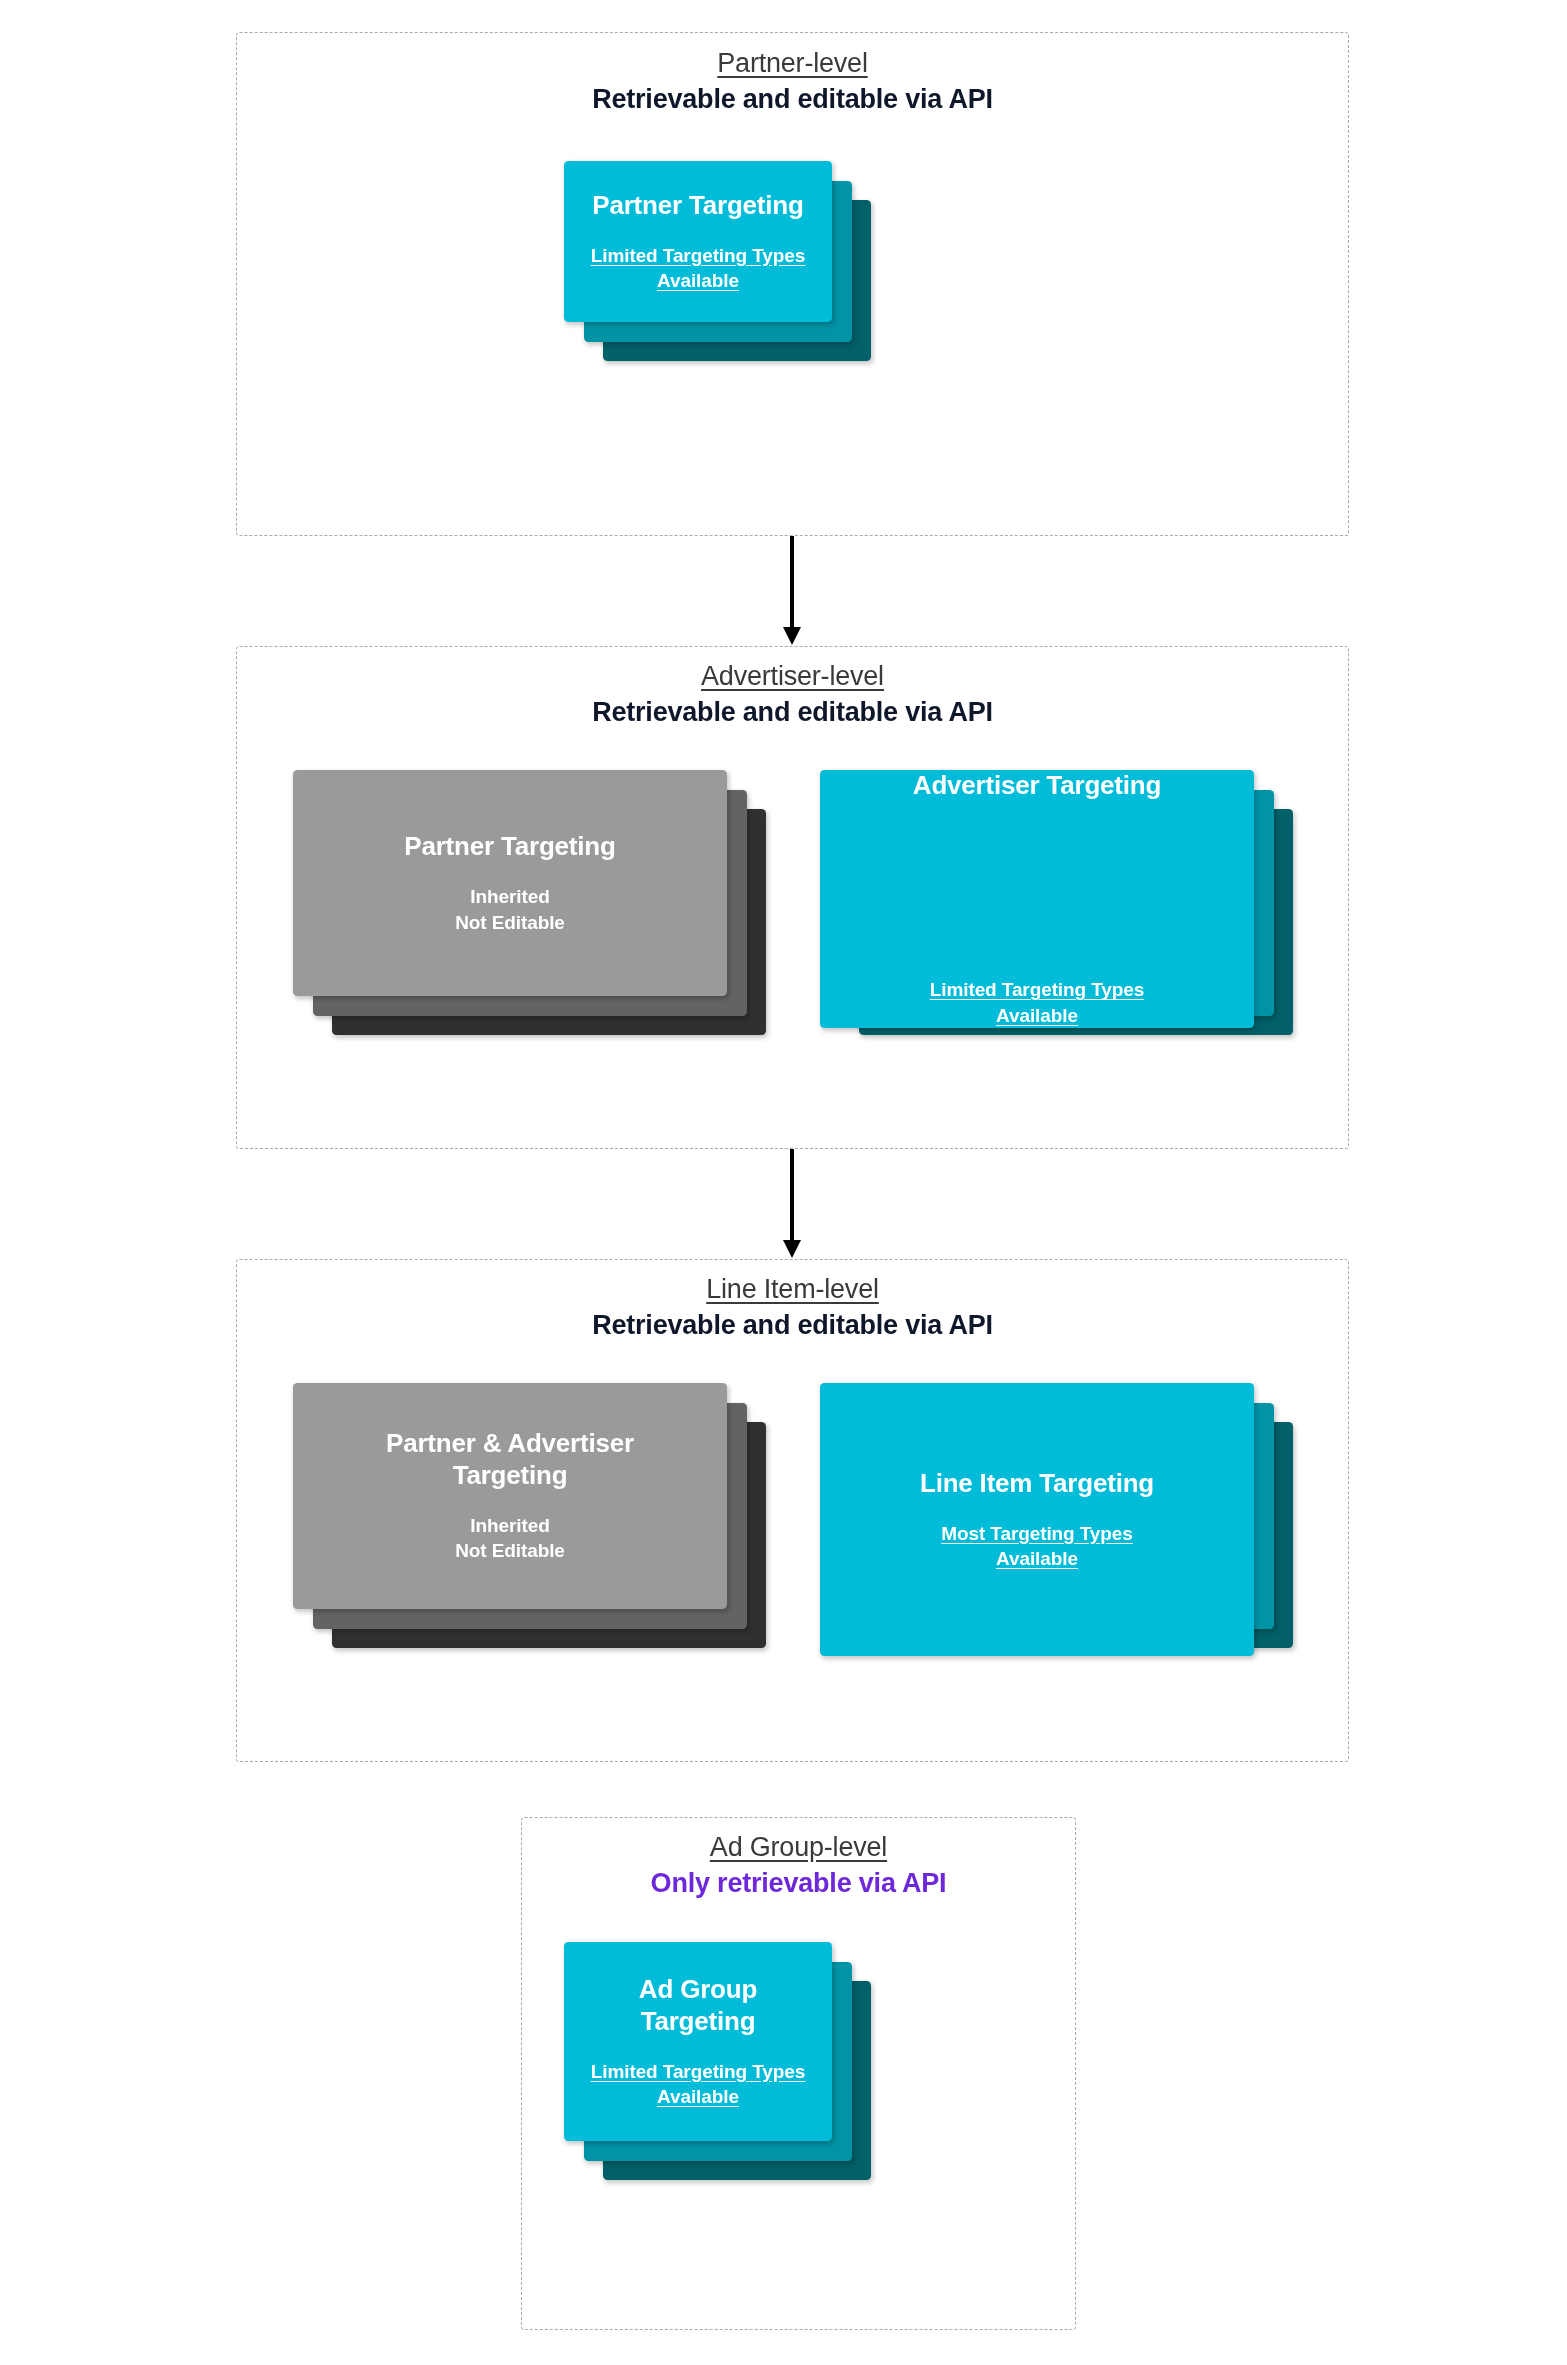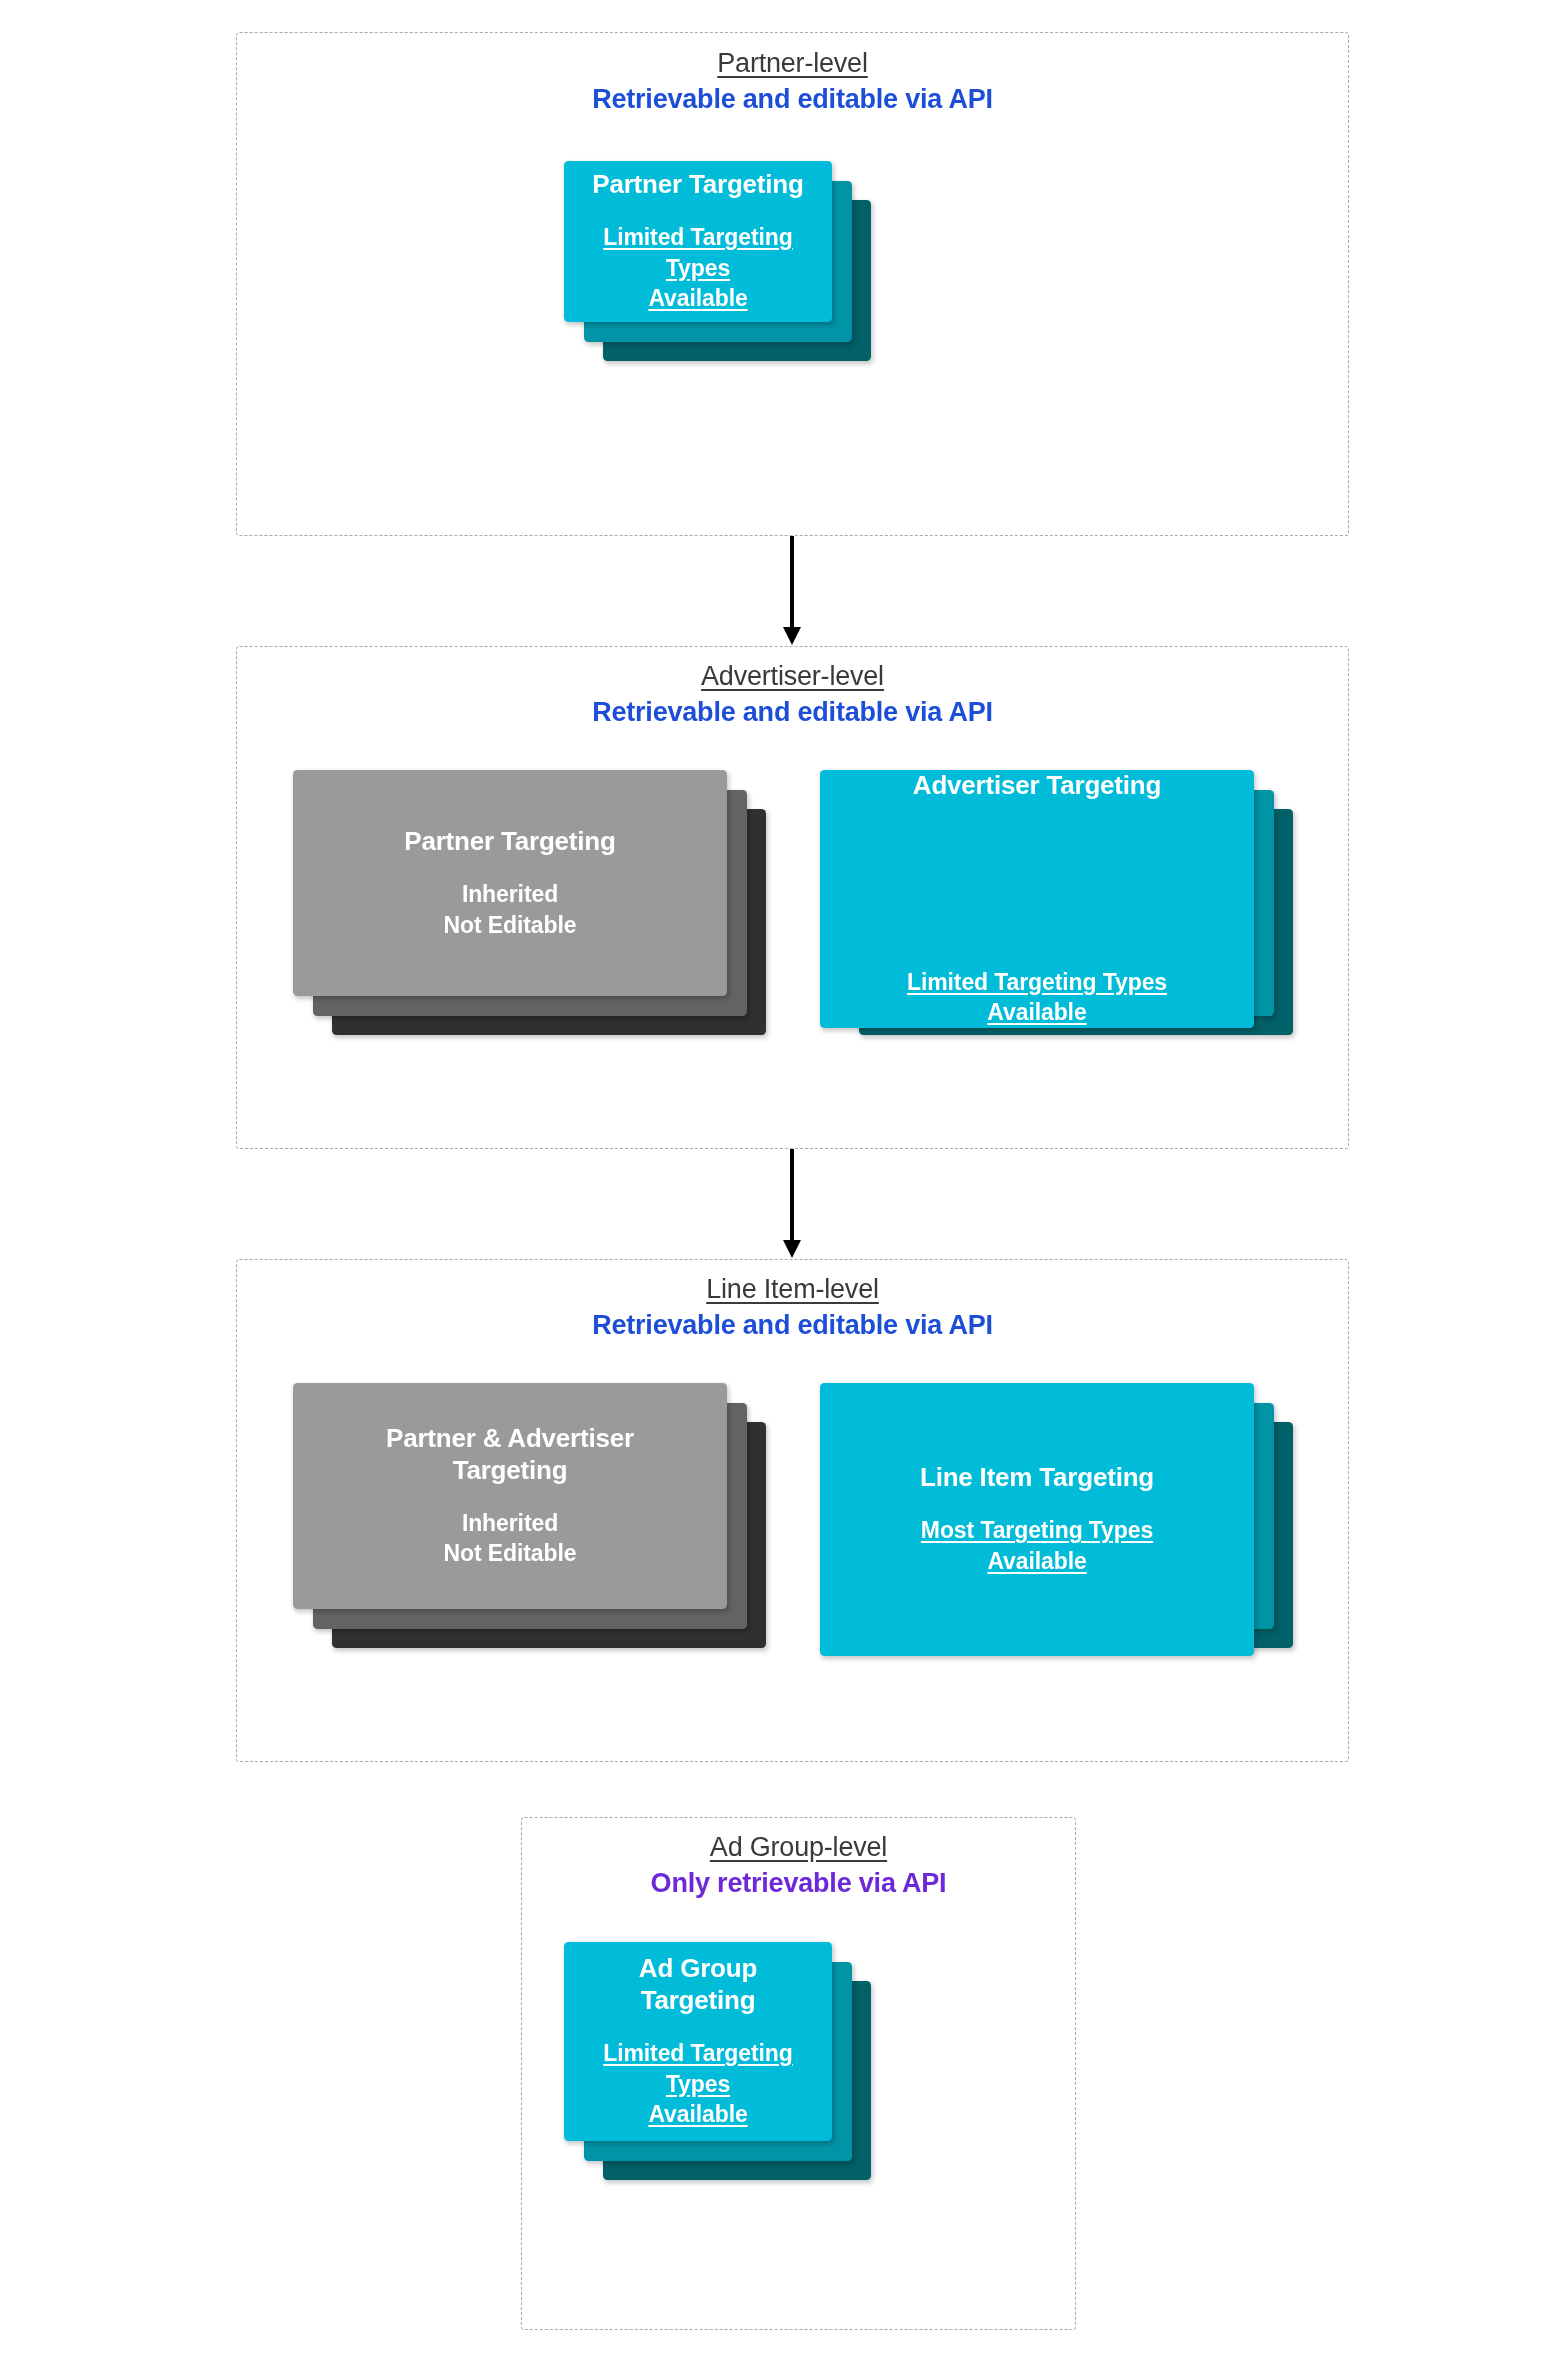--- a/index.html
+++ b/index.html
@@ -51,21 +51,21 @@
     color: #3a3a3a;
     text-decoration: underline;
     text-underline-offset: 3.6px;
     letter-spacing: -0.2px;
     line-height: 1.18;
   }
   .level-api {
     display: block;
     font-size: 27px;
     font-weight: 700;
-    color: #1d4ed8;
+    color: #0f172a;
     letter-spacing: -0.2px;
     line-height: 1.3;
     margin-top: 1.8px;
   }
   .level-api.warn { color: #6d28d9; }
   
 
   
   .stack {
     position: absolute;
@@ -97,21 +97,21 @@
 
   .card-title {
     font-size: 26px;
     font-weight: 700;
     color: #ffffff;
     line-height: 1.22;
     letter-spacing: -0.2px;
     padding: 0 16px;
   }
   .card-sub {
-    font-size: 23px;
+    font-size: 19px;
     font-weight: 700;
     color: #ffffff;
     line-height: 1.33;
     letter-spacing: -0.1px;
     margin-top: 21.4px;
     padding: 0 12.5px;
   }
   .card-sub.u {
     text-decoration: underline;
     text-underline-offset: 2.7px;

